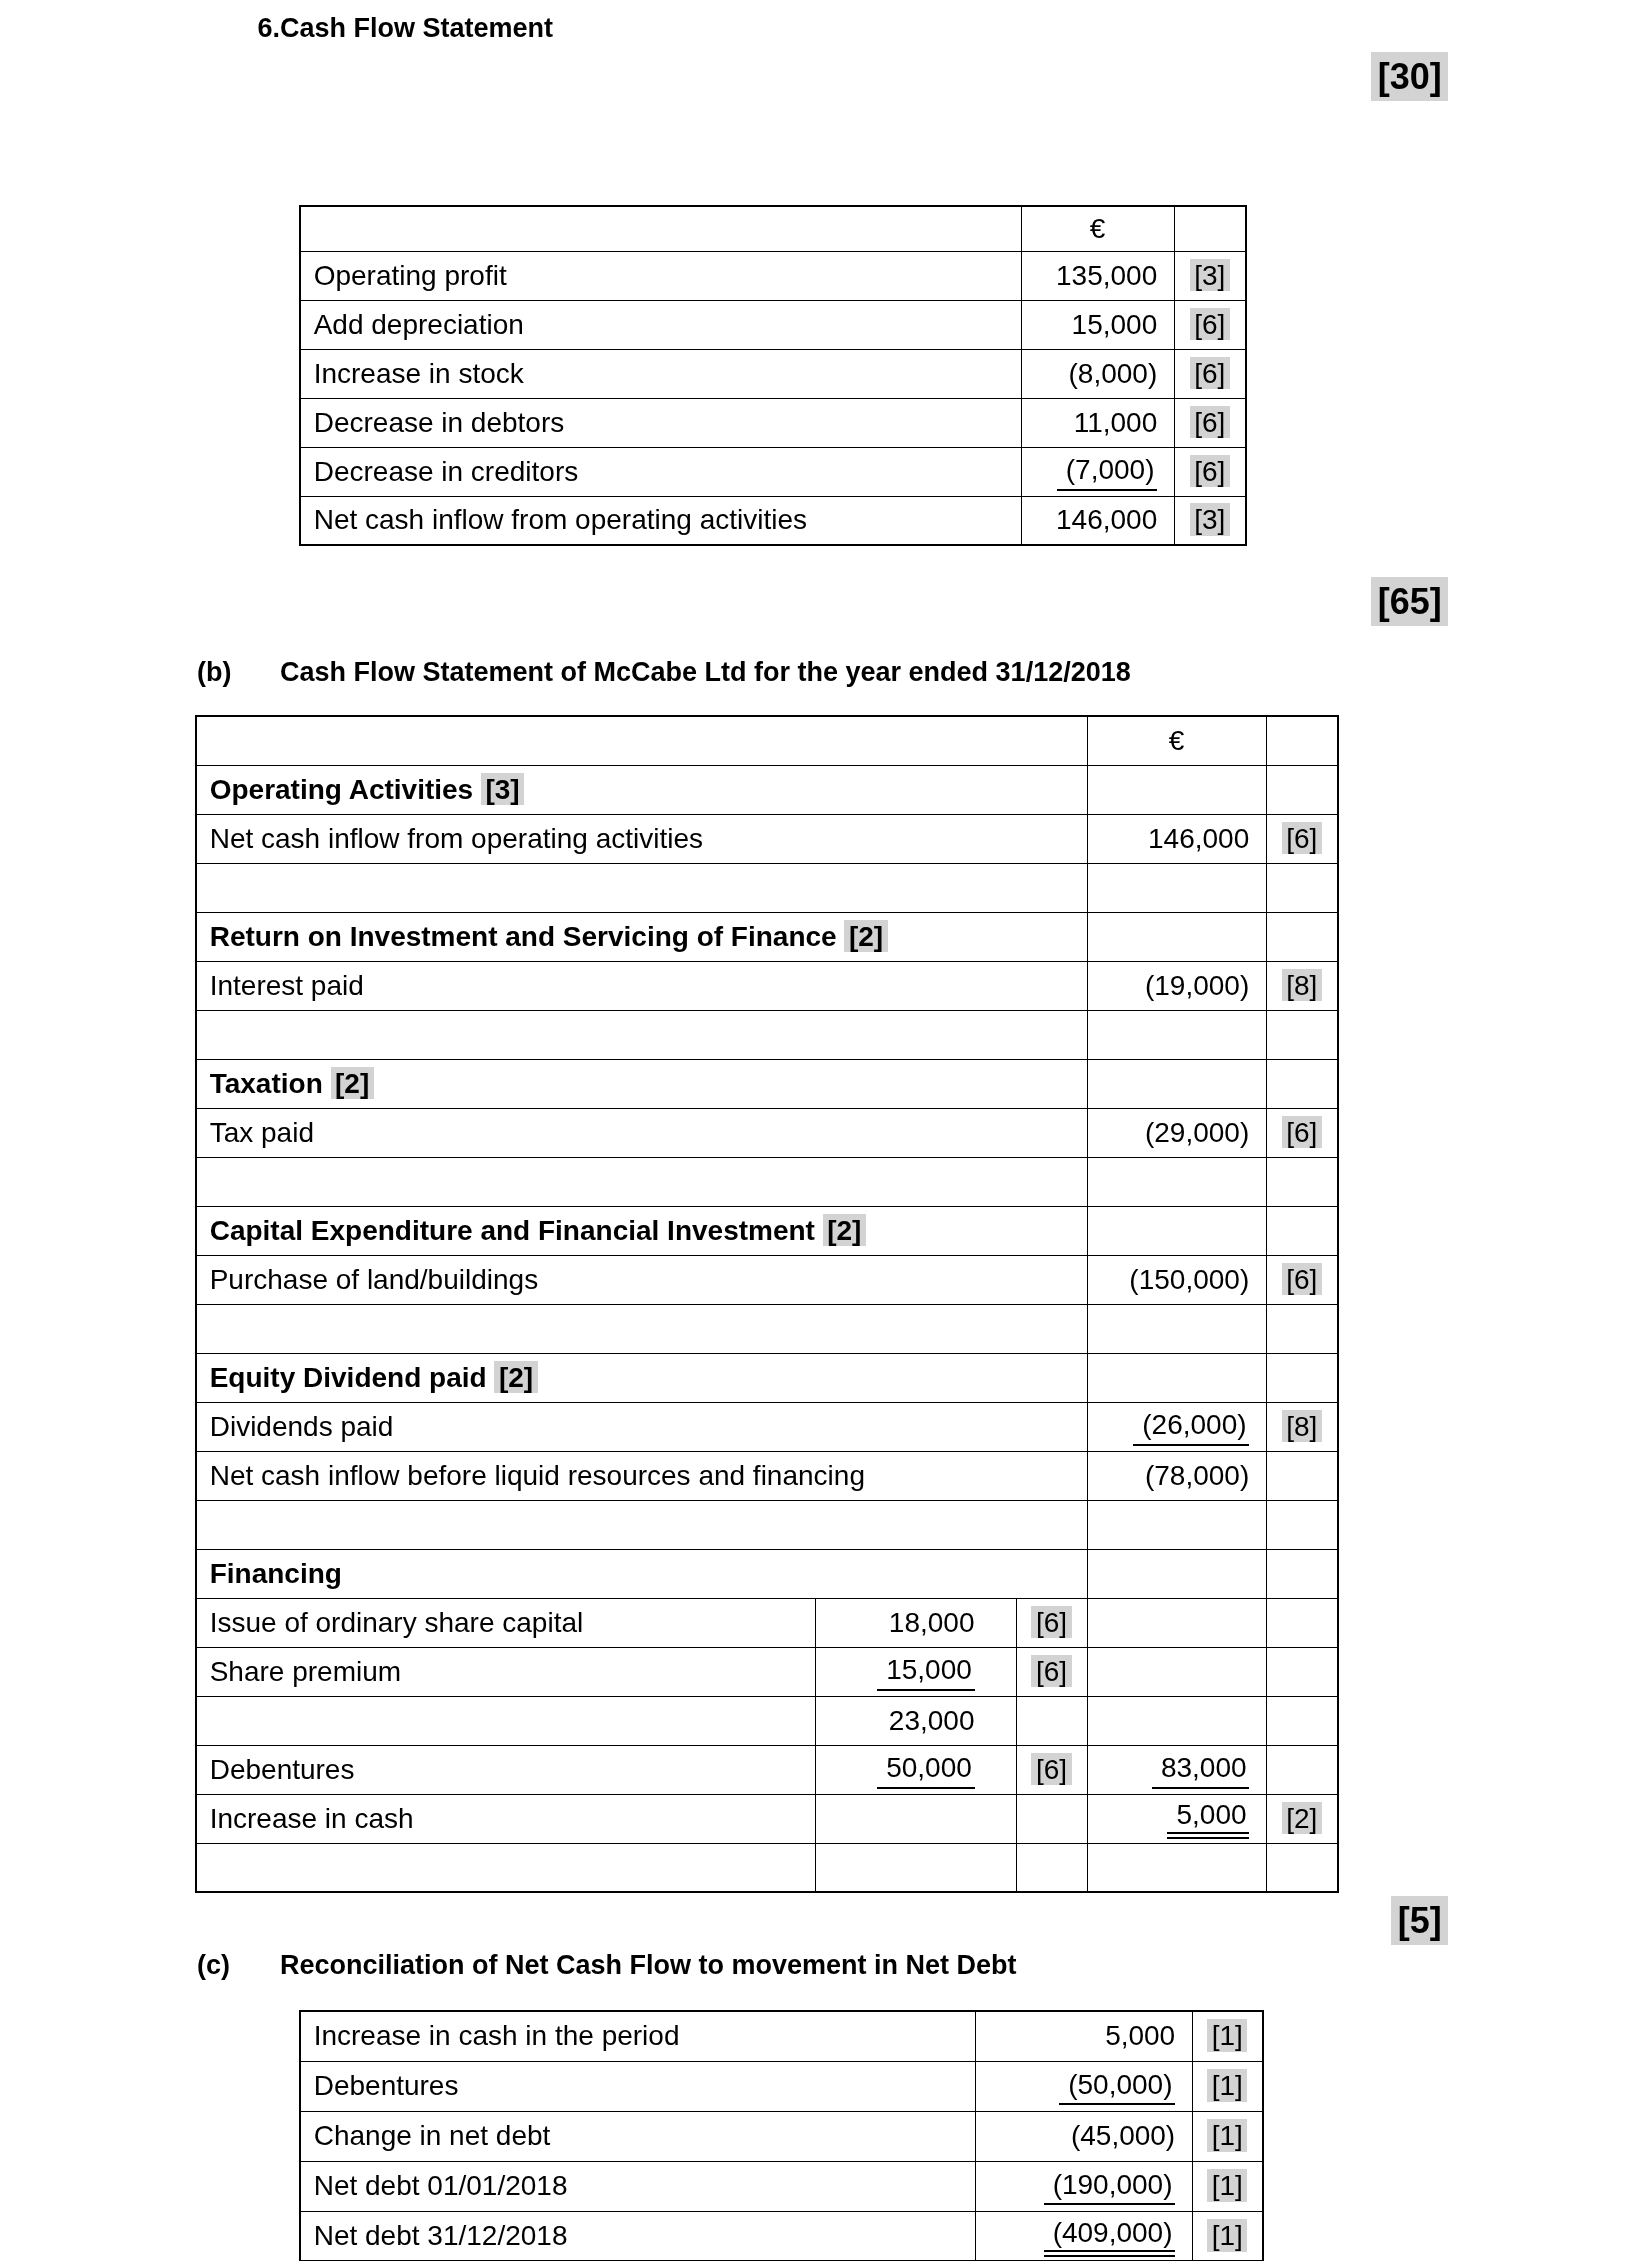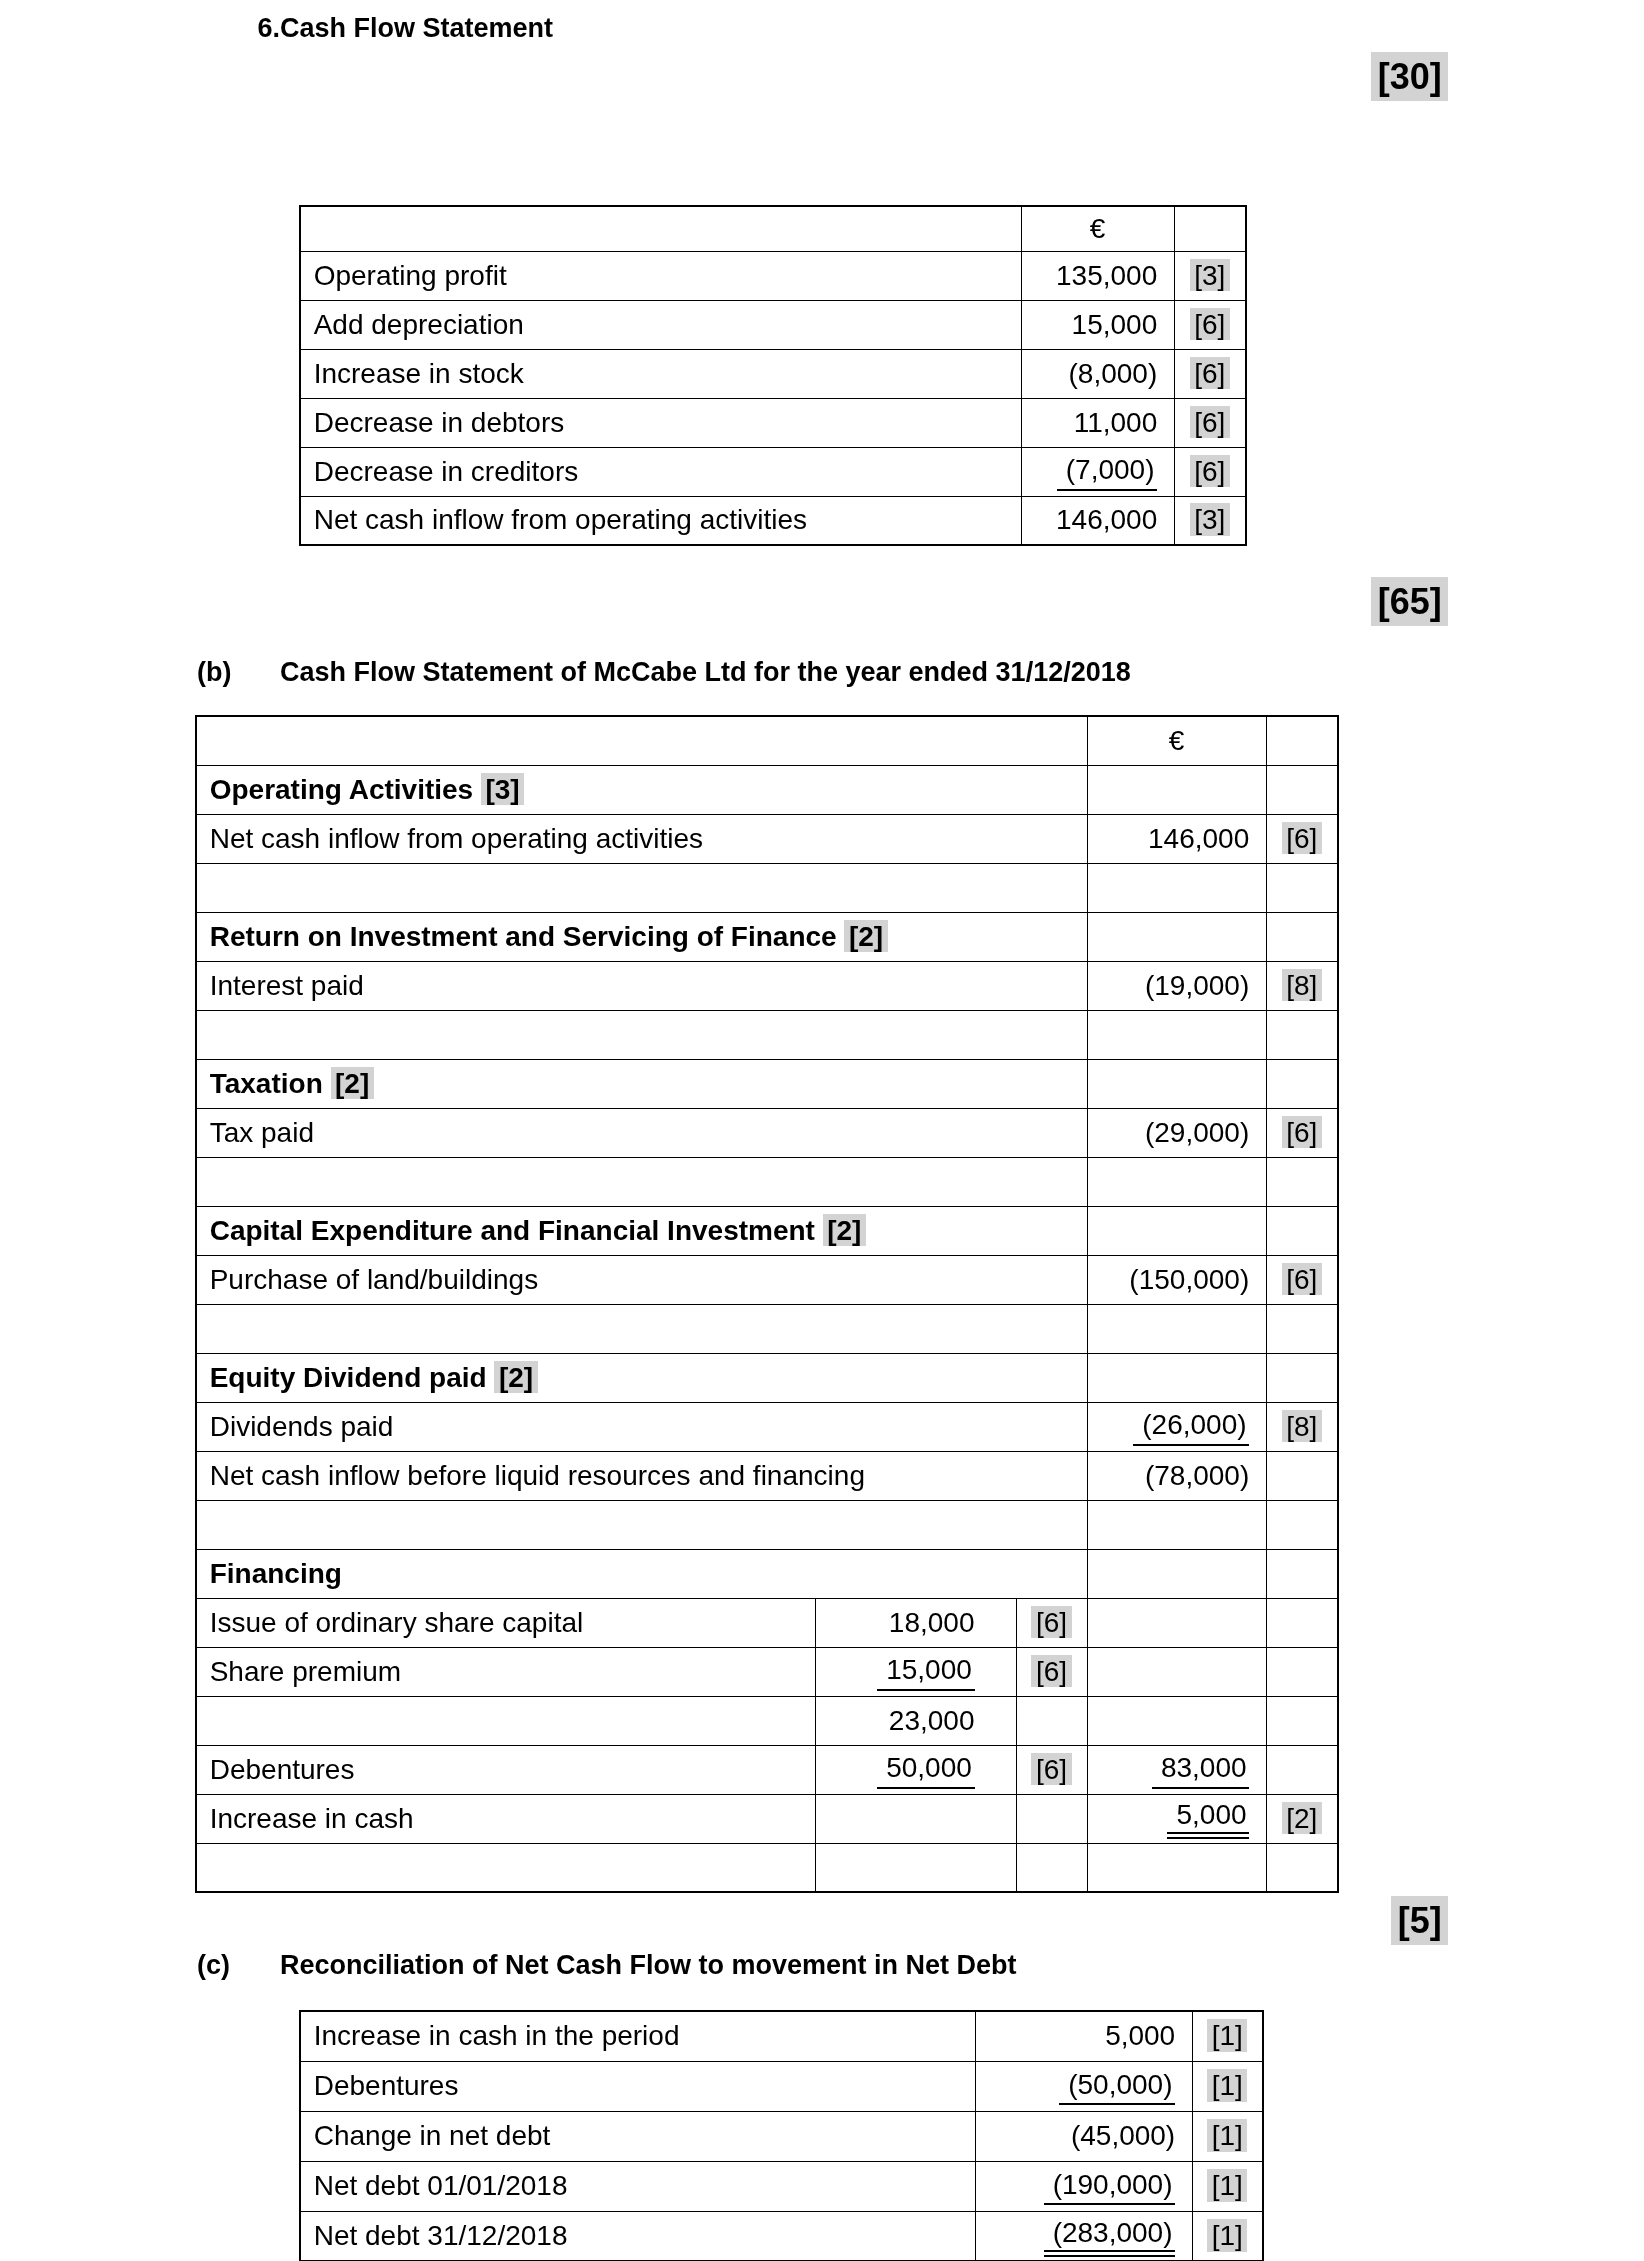--- a/index.html
+++ b/index.html
@@ -275,20 +275,20 @@
           <td class="amt"><span>(45,000)</span></td>
           <td class="mk"><span class="badge">[1]</span></td>
         </tr>
         <tr style="height: 50px;">
           <td class="lbl">Net debt 01/01/2018</td>
           <td class="amt"><span class="un-s">(190,000)</span></td>
           <td class="mk"><span class="badge">[1]</span></td>
         </tr>
         <tr style="height: 50px;">
           <td class="lbl">Net debt 31/12/2018</td>
-          <td class="amt"><span class="un-d">(283,000)</span></td>
+          <td class="amt"><span class="un-d">(409,000)</span></td>
           <td class="mk"><span class="badge">[1]</span></td>
         </tr>
       </tbody>
   </table>
 
 </div>
 
 
 </body></html>

